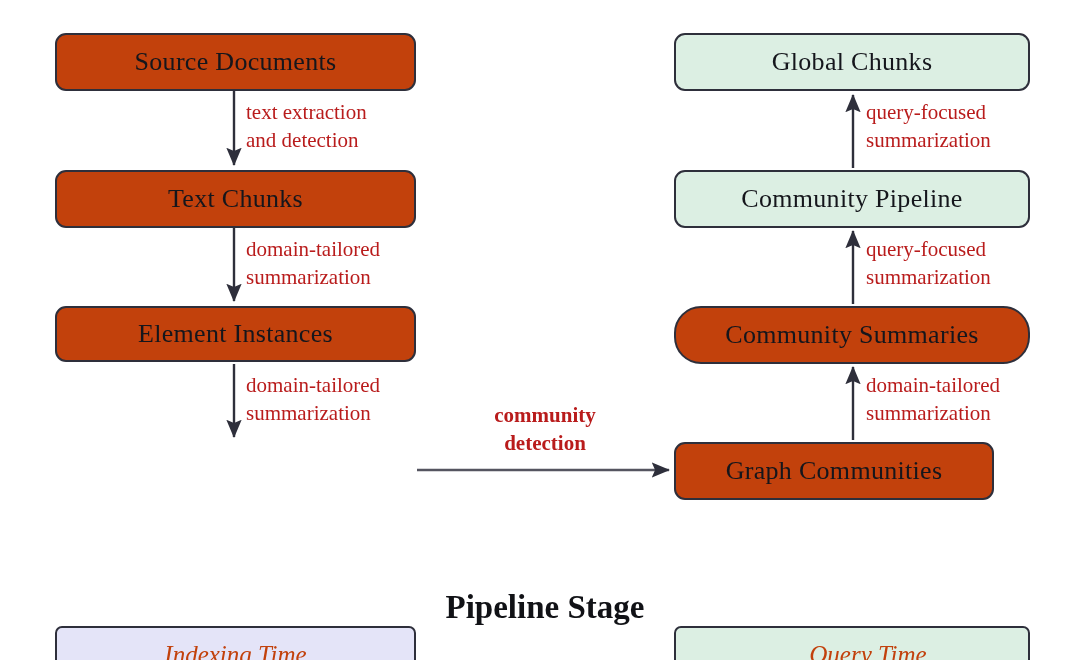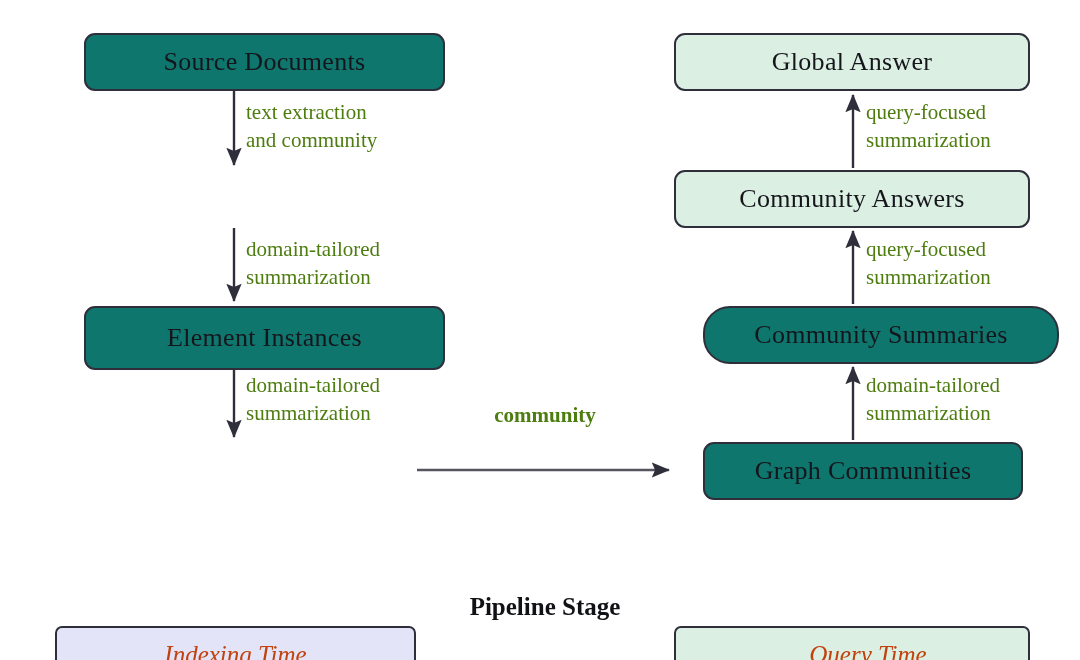--- a/index.html
+++ b/index.html
@@ -23,21 +23,21 @@
     border: 2.5px solid #2e2f3b;
     border-radius: 11px;
     display: flex;
     align-items: center;
     justify-content: center;
     font-size: 26px;
     color: #15161c;
     letter-spacing: 0.3px;
     white-space: nowrap;
   }
-  .node.index  { background: #0f766e; margin-left: 29px; }
+  .node.index  { background: #c2410c; }
   .node.query  { background: #dcefe3; }
 
   .legend-box {
     position: absolute;
     box-sizing: border-box;
     border: 2.5px solid #2e2f3b;
     border-radius: 7px;
     display: flex;
     align-items: center;
     justify-content: center;
@@ -48,31 +48,31 @@
     margin-top: 48px;
   }
   .legend-box.index { background: #e4e4f8; }
   .legend-box.query { background: #dcefe3; padding-left: 32px; }
 
   .legend-center {
     position: absolute;
     display: flex;
     align-items: center;
     justify-content: center;
-    font-size: 25px;
+    font-size: 33px;
     font-weight: bold;
     color: #111216;
     white-space: nowrap;
   }
 
   .edge-label {
     position: absolute;
     font-size: 21px;
     line-height: 1.32;
-    color: #4d7c0f;
+    color: #b91c1c;
     white-space: nowrap;
   }
   .edge-label.center { text-align: center; }
 
   svg.arrows {
     position: absolute;
     left: 0;
     top: 0;
     width: 1080px;
     height: 660px;
@@ -100,51 +100,55 @@
 
     <line x1="853" y1="440" x2="853" y2="367" stroke="#2e2f3b" stroke-width="2.4" marker-end="url(#arrowhead)"></line>
     <line x1="853" y1="304" x2="853" y2="231" stroke="#2e2f3b" stroke-width="2.4" marker-end="url(#arrowhead)"></line>
     <line x1="853" y1="168" x2="853" y2="95" stroke="#2e2f3b" stroke-width="2.4" marker-end="url(#arrowhead)"></line>
   </svg>
 
   <div class="node index" style="left:55px; top:33px; width:361px; height:58px;">
     <span>Source Documents</span>
   </div>
 
+  <div class="node index" style="left:55px; top:170px; width:361px; height:58px;">
+    <span>Text Chunks</span>
+  </div>
 
-  <div class="node index" style="left:55px; top:306px; width:361px; height:64px;">
+  <div class="node index" style="left:55px; top:306px; width:361px; height:56px;">
     <span>Element Instances</span>
   </div>
 
 
   <div class="edge-label" style="left:246px; top:99px;">
     <div>text extraction</div>
-    <div>and community</div>
+    <div>and detection</div>
   </div>
 
   <div class="edge-label" style="left:246px; top:236px;">
     <div>domain-tailored</div>
     <div>summarization</div>
   </div>
 
   <div class="edge-label" style="left:246px; top:372px;">
     <div>domain-tailored</div>
     <div>summarization</div>
   </div>
 
   <div class="edge-label center" style="left:470px; top:402px; width:150px;font-weight:bold;">
     <div>community</div>
+    <div>detection</div>
   </div>
 
   <div class="node query" style="left:674px; top:33px; width:356px; height:58px;">
-    <span>Global Answer</span>
+    <span>Global Chunks</span>
   </div>
 
   <div class="node query" style="left:674px; top:170px; width:356px; height:58px;">
-    <span>Community Answers</span>
+    <span>Community Pipeline</span>
   </div>
 
   <div class="node index" style="left:674px; top:306px; width:356px; height:58px;border-radius:27px;">
     <span>Community Summaries</span>
   </div>
 
   <div class="node index" style="left:674px; top:442px; width:320px; height:58px;">
     <span>Graph Communities</span>
   </div>
 

